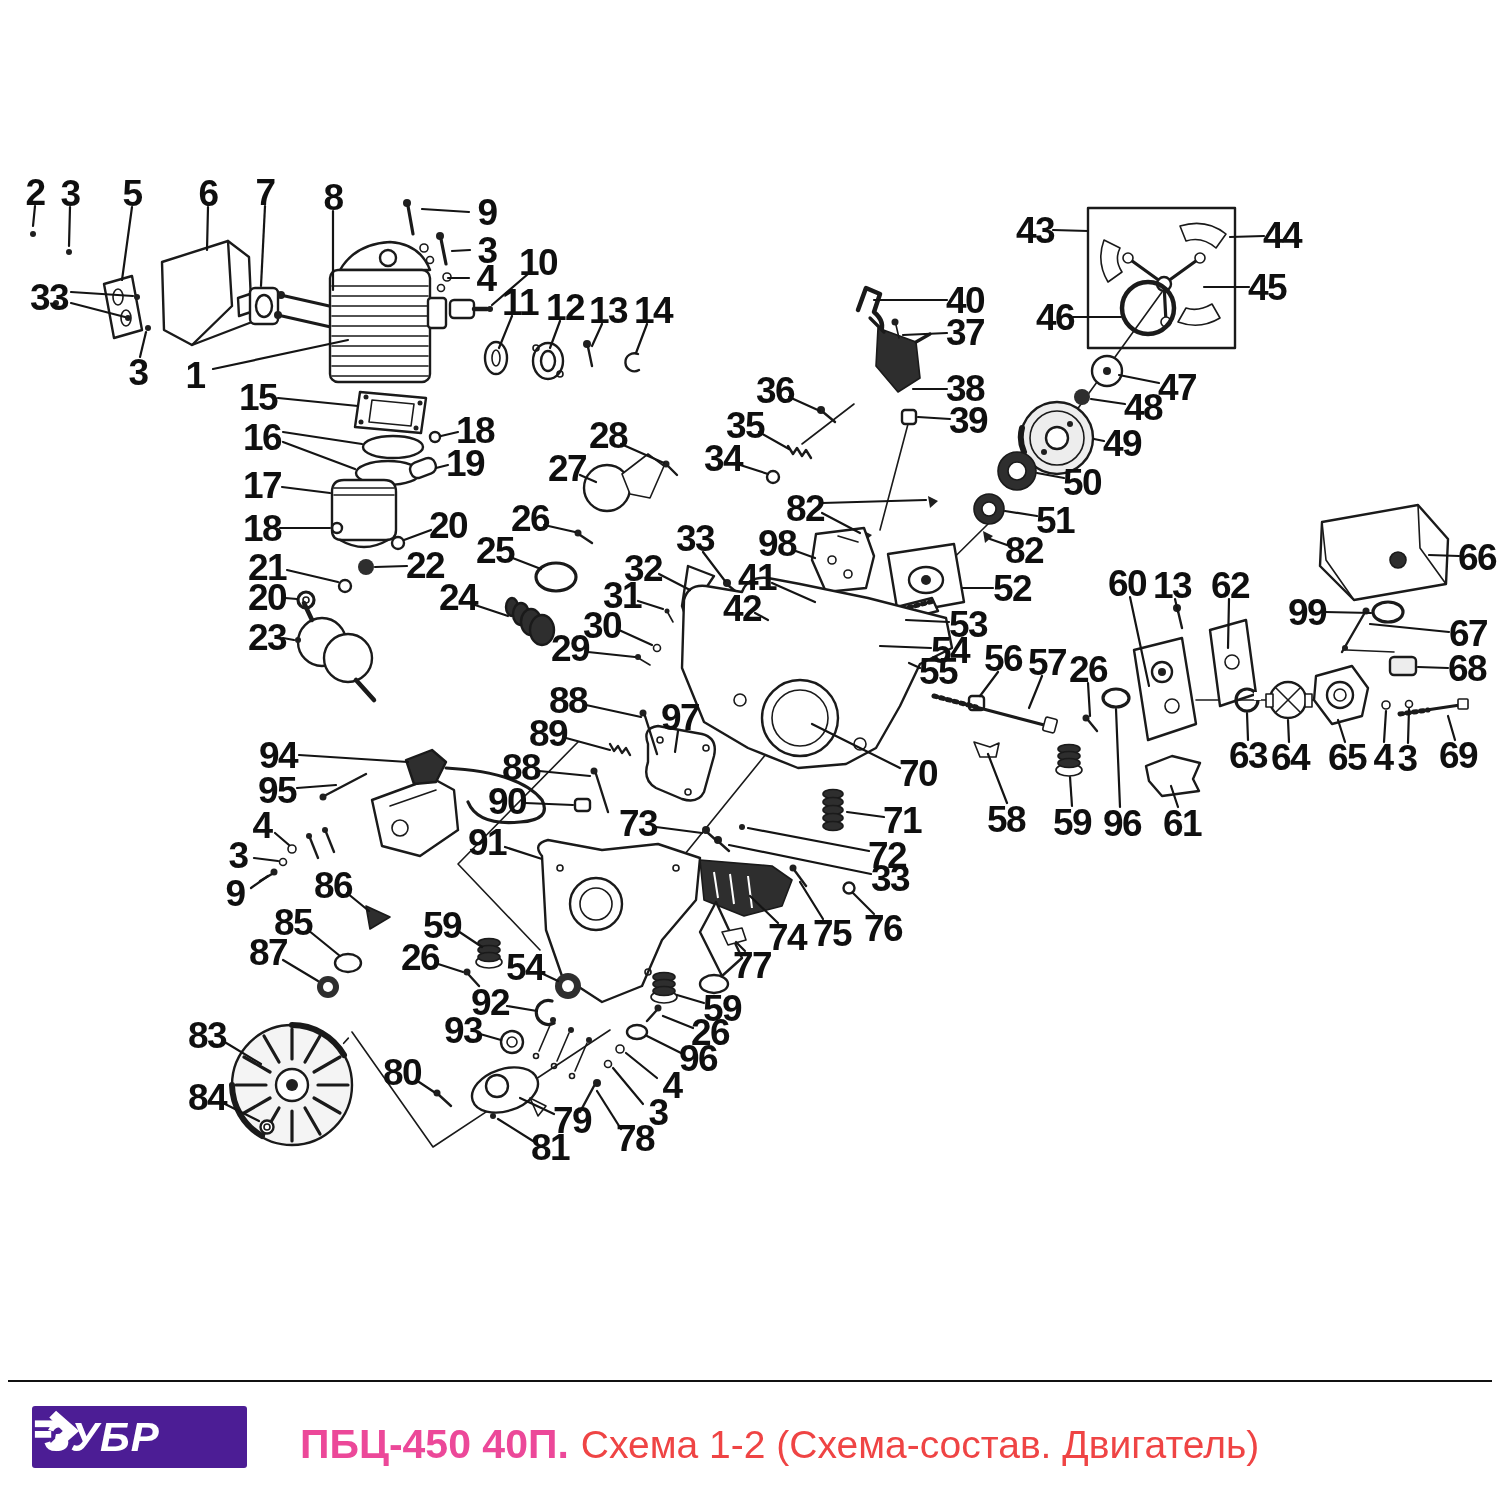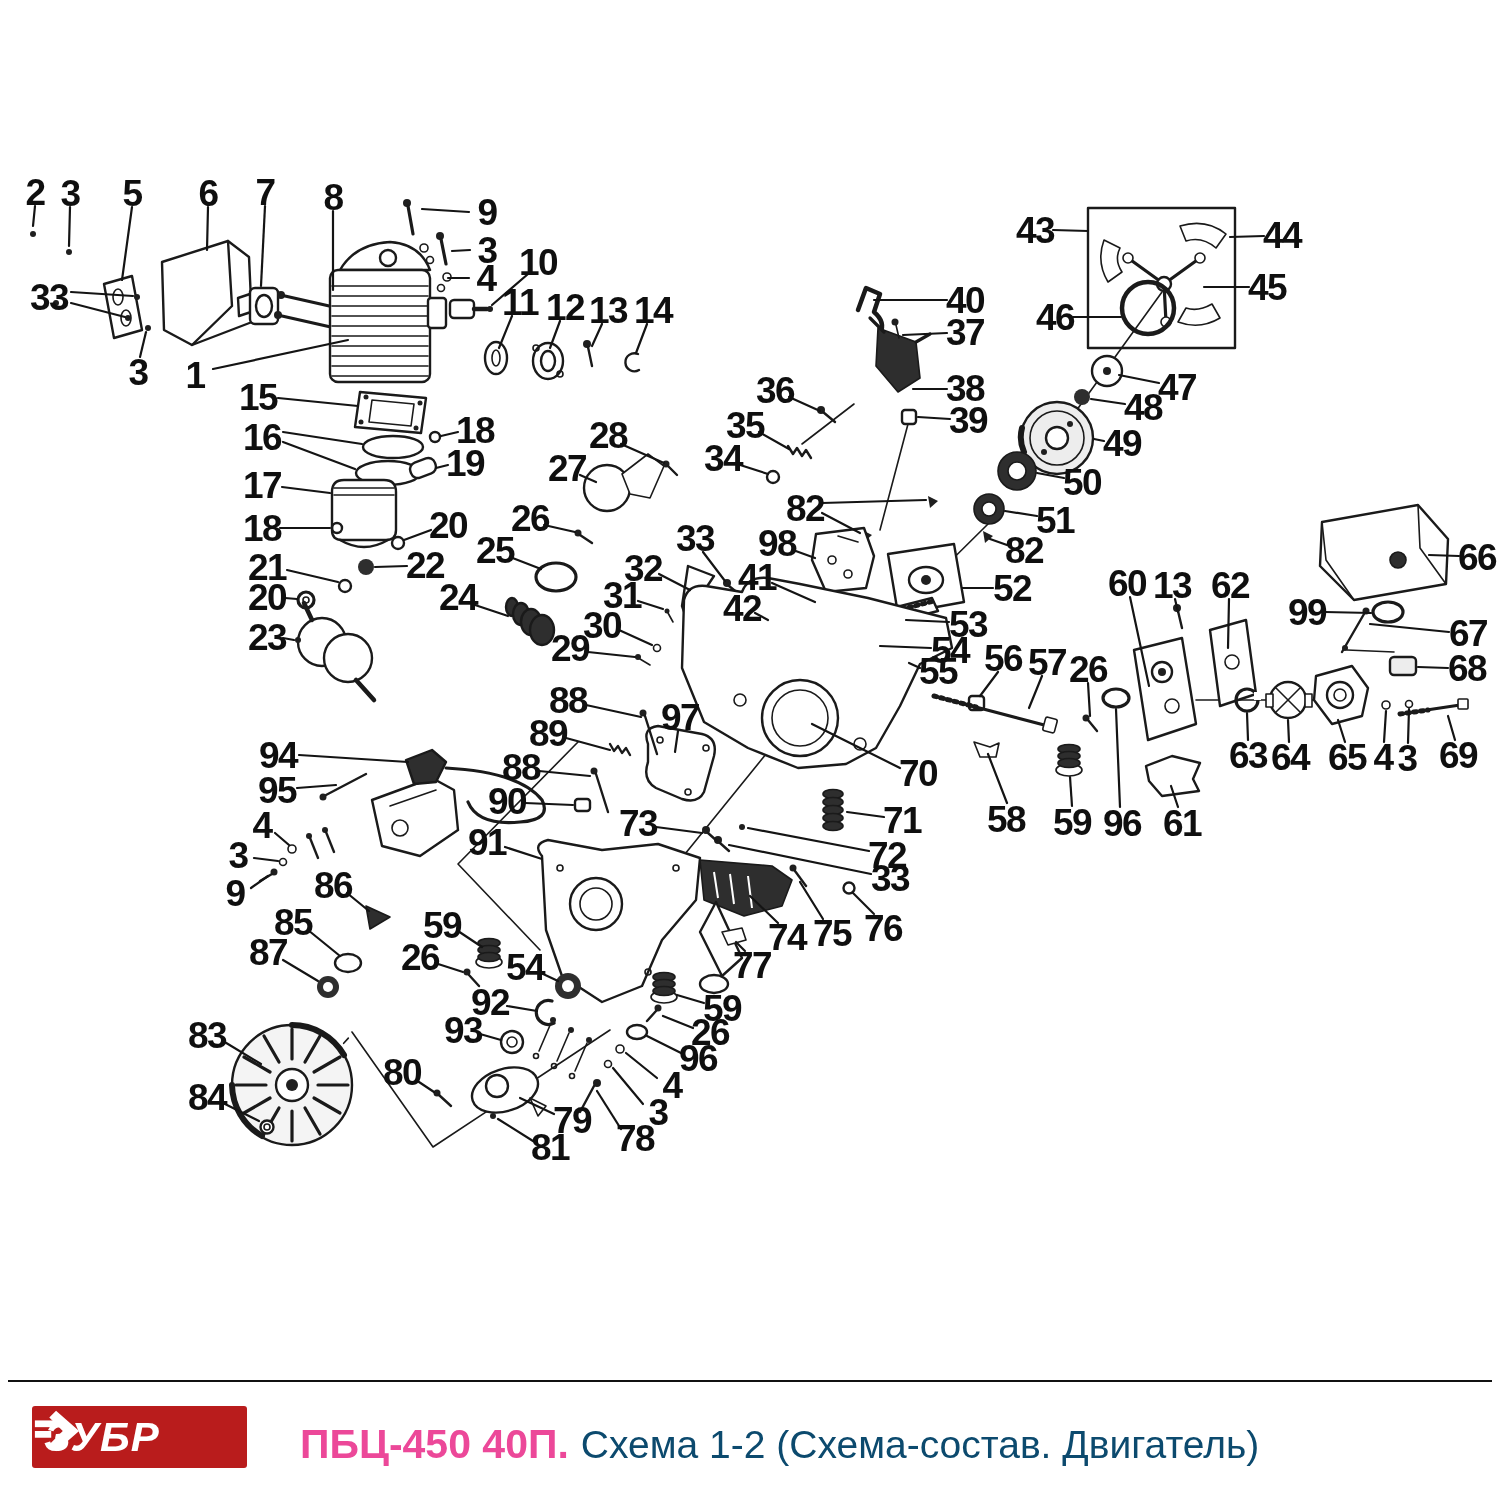--- a/index.html
+++ b/index.html
@@ -10,27 +10,27 @@
   .p{stroke:#1a1a1a;stroke-width:2.4;fill:none;stroke-linejoin:round;stroke-linecap:round;}
   .fw{fill:#ffffff;} .fd{fill:#2e2e2e;} .fl{fill:#ededed;} .fg{fill:#f4f4f4;} .fk{fill:#1f1f1f;stroke:none;}
   .w1{stroke-width:1.6;} .w3{stroke-width:3.2;} .w4{stroke-width:4.5;} .w6{stroke-width:6;}
   .dash{stroke-dasharray:7 6;} .tick{stroke-dasharray:2.5 4.5;stroke-width:5;}
   .wl{stroke:#ffffff;stroke-width:2;fill:none;}
   .callout{font-family:"Liberation Sans",sans-serif;font-weight:bold;font-size:37px;
            fill:#0f0f0f;text-anchor:middle;letter-spacing:-1.5px;}
   .leader{stroke:#141414;stroke-width:2.2;stroke-linecap:round;fill:none;}
   
   #rule{position:absolute;left:8px;top:1380px;width:1484px;height:2px;background:#111;}
-  #logo{position:absolute;left:32px;top:1406px;width:215px;height:62px;background:#b91c1c;
+  #logo{position:absolute;left:32px;top:1406px;width:215px;height:62px;background:#4c1d95;
         border-radius:3px;display:flex;align-items:center;padding-left:12px;box-sizing:border-box;gap:8px;}
   #logo .brand{color:#fff;font-weight:bold;font-style:italic;font-size:40px;letter-spacing:1px;
         transform:scaleX(1.05);transform-origin:left;}
   #titleline{position:absolute;left:300px;top:1421px;white-space:nowrap;}
   #titleline .model{font-weight:bold;font-size:41px;color:#ec4899;}
-  #titleline .subtitle{font-size:39px;color:#0c4a6e;margin-left:12px;}
+  #titleline .subtitle{font-size:39px;color:#ef4444;margin-left:12px;}
 </style>
 </head>
 <body>
 
 <div id="page">
 
   <svg width="1500" height="1500" viewBox="0 0 1500 1500">
 
     <g>
       <polyline class="p w1" points="352,1032 433,1147 610,1030"></polyline>

